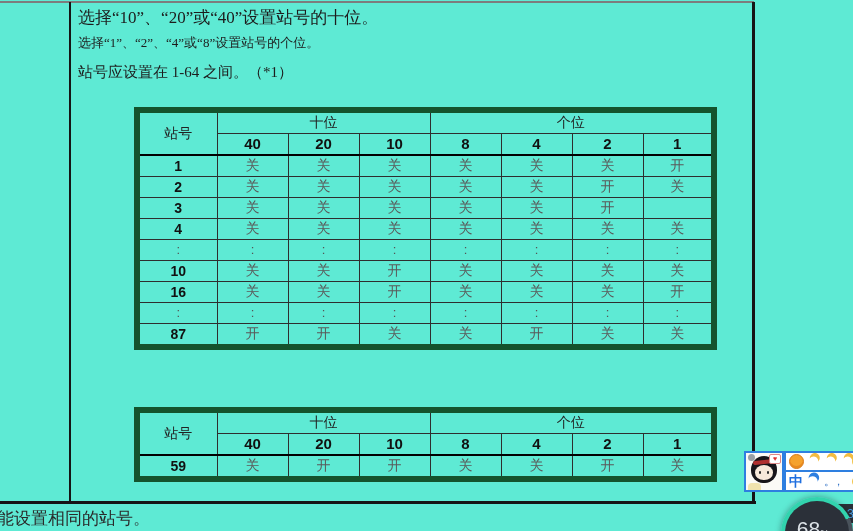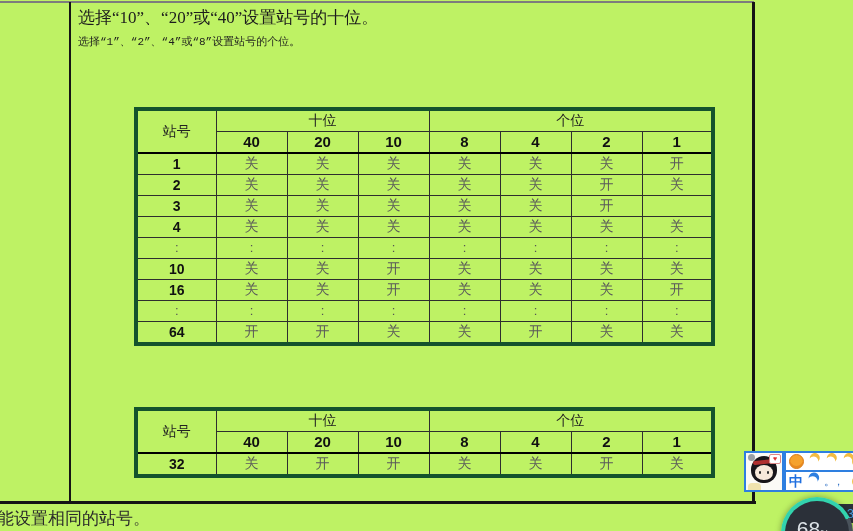--- a/index.html
+++ b/index.html
@@ -1,32 +1,32 @@
 <!DOCTYPE html>
 <html><head>
 <meta charset="utf-8">
 <style>
   html,body{margin:0;padding:0;background:#fff;}
-  .page{position:relative;width:853px;height:531px;background:#bef264;overflow:hidden;
+  .page{position:relative;width:853px;height:531px;background:#5eead4;overflow:hidden;
         font-family:"Liberation Serif","DejaVu Serif",serif;}
   .rule{position:absolute;background:#151515;}
   .rule-top{left:0;top:1px;width:754px;height:2px;background:#7d7d7d;}
   .rule-left{left:69px;top:2px;width:2px;height:502px;}
   .rule-right{left:752px;top:2px;width:3px;height:502px;}
   .rule-bottom{left:0;top:501px;width:756px;height:3px;}
   .txt{position:absolute;color:#1d1d1d;white-space:nowrap;}
   .line1{left:78px;top:6px;font-size:17px;}
-  .line2{left:78px;top:34px;font-size:11px;font-family:Liberation Mono, monospace;}
+  .line2{left:78px;top:34px;font-size:13px;}
   .line3{left:78px;top:63px;font-size:15px;}
   .example{left:78px;top:375px;font-size:15px;}
   .footer{left:-3px;top:507px;font-size:17px;color:#2a2a2a;}
   .tbl{position:absolute;left:134px;}
   .t1{top:107px;}
   .t2{top:407px;}
-  table.dip{border-collapse:collapse;table-layout:fixed;width:577px;border:4px solid #14532d;}
+  table.dip{border-collapse:collapse;table-layout:fixed;width:577px;border:6px solid #14532d;}
   table.dip td,table.dip th{border:1px solid #2e2e2e;padding:0;text-align:center;
         vertical-align:middle;height:20px;line-height:20px;font-weight:normal;overflow:hidden;}
   table.dip th.cn{font-size:14px;color:#222;}
   table.dip tr.labels th{font-family:"Liberation Sans","DejaVu Sans",sans-serif;
         font-size:15px;font-weight:600;color:#111;border-bottom:2px solid #000;}
   table.dip th.station-h{border-bottom:2px solid #000;}
   table.dip td.st{font-family:"Liberation Sans","DejaVu Sans",sans-serif;
         font-size:14px;font-weight:600;color:#111;}
   table.dip td.sw{font-size:14px;color:#5a5a5a;}
   table.dip td.dots{font-family:"Liberation Sans","DejaVu Sans",sans-serif;color:#555;font-size:13px;}
@@ -82,20 +82,21 @@
 
 <div class="page">
 
   <div class="rule rule-top"></div>
   <div class="rule rule-left"></div>
   <div class="rule rule-right"></div>
   <div class="rule rule-bottom"></div>
 
   <div class="txt line1">选择“10”、“20”或“40”设置站号的十位。</div>
   <div class="txt line2">选择“1”、“2”、“4”或“8”设置站号的个位。</div>
+  <div class="txt line3">站号应设置在 1-64 之间。（*1）</div>
 
   <div id="table1" class="tbl t1">
       <table class="dip">
         <colgroup>
           <col style="width: 80px;">
           <col style="width: 71px;">
           <col style="width: 71px;">
           <col style="width: 71px;">
           <col style="width: 71px;">
           <col style="width: 71px;">
@@ -193,21 +194,21 @@
             <td class="dots">:</td>
             <td class="dots">:</td>
             <td class="dots">:</td>
             <td class="dots">:</td>
             <td class="dots">:</td>
             <td class="dots">:</td>
             <td class="dots">:</td>
             <td class="dots">:</td>
           </tr>
           <tr>
-            <td class="st">64</td>
+            <td class="st">87</td>
             <td class="sw">开</td>
             <td class="sw">开</td>
             <td class="sw">关</td>
             <td class="sw">关</td>
             <td class="sw">开</td>
             <td class="sw">关</td>
             <td class="sw">关</td>
           </tr>
         </tbody>
       </table>
@@ -237,21 +238,21 @@
             <th>20</th>
             <th>10</th>
             <th>8</th>
             <th>4</th>
             <th>2</th>
             <th>1</th>
           </tr>
         </thead>
         <tbody>
           <tr>
-            <td class="st">32</td>
+            <td class="st">59</td>
             <td class="sw">关</td>
             <td class="sw">开</td>
             <td class="sw">开</td>
             <td class="sw">关</td>
             <td class="sw">关</td>
             <td class="sw">开</td>
             <td class="sw">关</td>
           </tr>
         </tbody>
       </table>

